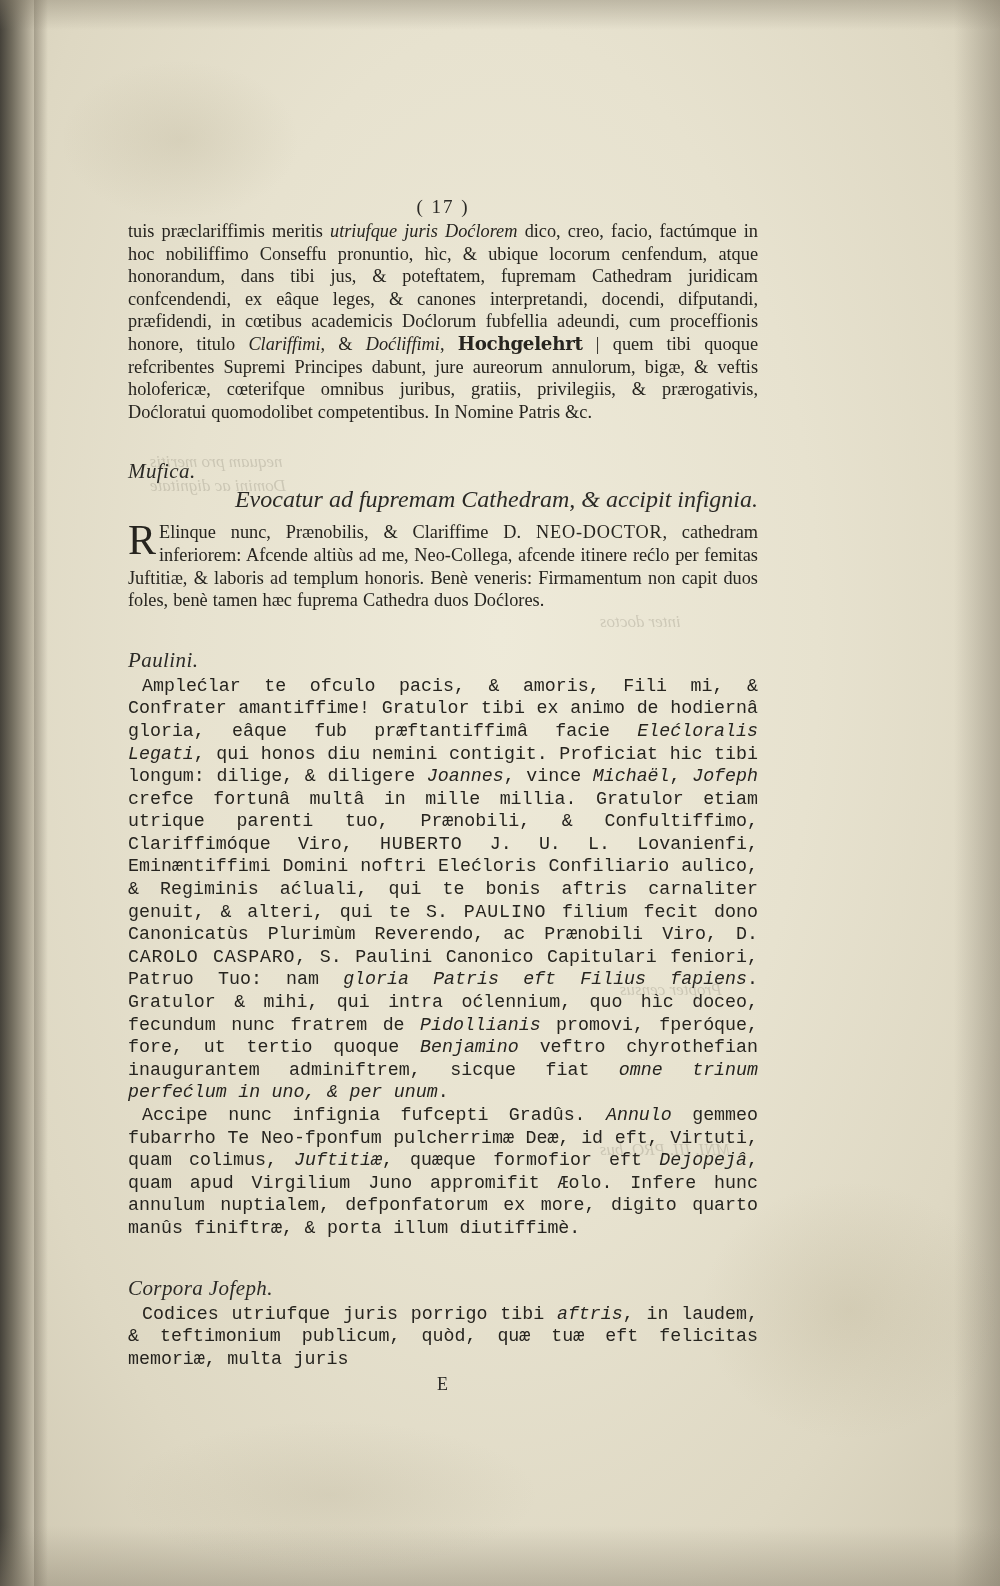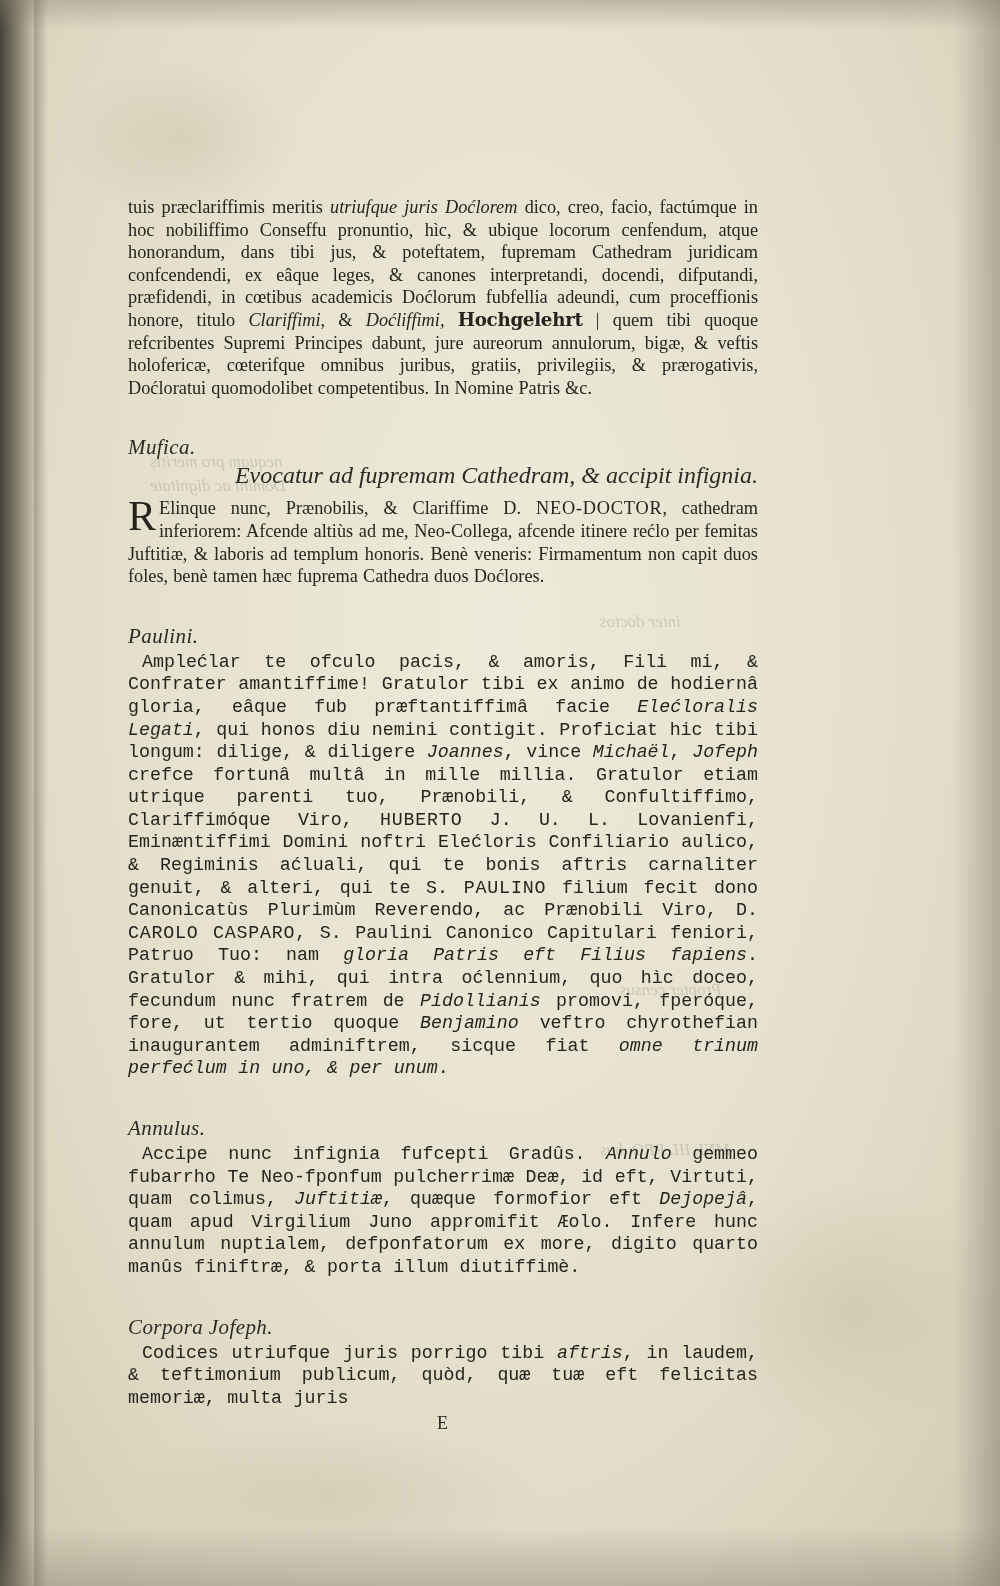--- a/index.html
+++ b/index.html
@@ -147,30 +147,30 @@
   <div class="stain" style="left:120px;top:1420px;width:420px;height:150px;background:radial-gradient(ellipse,rgba(155,145,118,.16),rgba(155,145,118,0) 70%);"></div>
 
   <div class="ghost" style="left:150px;top:452px;">nequam pro meritis</div>
   <div class="ghost" style="left:150px;top:476px;">Domini ac dignitate</div>
   <div class="ghost" style="left:600px;top:612px;">inter doctos</div>
   <div class="ghost" style="left:620px;top:980px;">Propter census</div>
   <div class="ghost" style="left:600px;top:1140px;">MNI. III. PRO. bus</div>
 
   <div id="page">
 
+    <div class="folio">( 17 )</div>
 
     <p class="body" id="opening"><span>tuis præclariffimis meritis </span><span class="it">utriufque juris Doćlorem</span><span> dico, creo, facio, factúmque in hoc nobiliffimo Conseffu pronuntio, hìc, &amp; ubique locorum cenfendum, atque honorandum, dans tibi jus, &amp; poteftatem, fupremam Cathedram juridicam confcendendi, ex eâque leges, &amp; canones interpretandi, docendi, difputandi, præfidendi, in cœtibus academicis Doćlorum fubfellia adeundi, cum proceffionis honore, titulo </span><span class="it">Clariffimi</span><span>, &amp; </span><span class="it">Doćliffimi</span><span>, </span><span class="fraktur">Hochgelehrt</span><span> | quem tibi quoque refcribentes Supremi Principes dabunt, jure aureorum annulorum, bigæ, &amp; veftis holofericæ, cœterifque omnibus juribus, gratiis, privilegiis, &amp; prærogativis, Doćloratui quomodolibet competentibus. In Nomine Patris &amp;c.</span></p>
 
     <div id="sections">
         <div class="sec-head">Mufica.</div>
         <div class="sec-sub">Evocatur ad fupremam Cathedram, &amp; accipit infignia.</div>
         <p class="body"><span class="dropcap">R</span><span>Elinque nunc, Prænobilis, &amp; Clariffime D. </span><span class="caps">NEO-DOCTOR</span><span>, cathedram inferiorem: Afcende altiùs ad me, Neo-Collega, afcende itinere rećlo per femitas Juftitiæ, &amp; laboris ad templum honoris. Benè veneris: Firmamentum non capit duos foles, benè tamen hæc fuprema Cathedra duos Doćlores.</span></p>
         <div class="sec-head">Paulini.</div>
         <p class="body indent"><span>Amplećlar te ofculo pacis, &amp; amoris, Fili mi, &amp; Confrater amantiffime! Gratulor tibi ex animo de hodiernâ gloria, eâque fub præftantiffimâ facie </span><span class="it">Elećloralis Legati</span><span>, qui honos diu nemini contigit. Proficiat hic tibi longum: dilige, &amp; diligere </span><span class="it">Joannes</span><span>, vince </span><span class="it">Michaël</span><span>, </span><span class="it">Jofeph</span><span> crefce fortunâ multâ in mille millia. Gratulor etiam utrique parenti tuo, Prænobili, &amp; Confultiffimo, Clariffimóque Viro, </span><span class="caps">HUBERTO</span><span> J. U. L. Lovanienfi, Eminæntiffimi Domini noftri Elećloris Confiliario aulico, &amp; Regiminis aćluali, qui te bonis aftris carnaliter genuit, &amp; alteri, qui te S. </span><span class="caps">PAULINO</span><span> filium fecit dono Canonicatùs Plurimùm Reverendo, ac Prænobili Viro, D. </span><span class="caps">CAROLO CASPARO</span><span>, S. Paulini Canonico Capitulari feniori, Patruo Tuo: nam </span><span class="it">gloria Patris eft Filius fapiens</span><span>. Gratulor &amp; mihi, qui intra oćlennium, quo hìc doceo, fecundum nunc fratrem de </span><span class="it">Pidollianis</span><span> promovi, fperóque, fore, ut tertio quoque </span><span class="it">Benjamino</span><span> veftro chyrothefian inaugurantem adminiftrem, sicque fiat </span><span class="it">omne trinum perfećlum in uno, &amp; per unum</span><span>.</span></p>
-        <div class="sec-head">Annulus.</div>
         <p class="body indent"><span>Accipe nunc infignia fufcepti Gradûs. </span><span class="it">Annulo</span><span> gemmeo fubarrho Te Neo-fponfum pulcherrimæ Deæ, id eft, Virtuti, quam colimus, </span><span class="it">Juftitiæ</span><span>, quæque formofior eft </span><span class="it">Dejopejâ</span><span>, quam apud Virgilium Juno appromifit Æolo. Infere hunc annulum nuptialem, defponfatorum ex more, digito quarto manûs finiftræ, &amp; porta illum diutiffimè.</span></p>
         <div class="sec-head">Corpora Jofeph.</div>
         <p class="body indent"><span>Codices utriufque juris porrigo tibi </span><span class="it">aftris</span><span>, in laudem, &amp; teftimonium publicum, quòd, quæ tuæ eft felicitas memoriæ, multa juris</span></p>
       </div>
 
     <div class="sig">E</div>
   </div>
 </div>
 
 </body></html>

